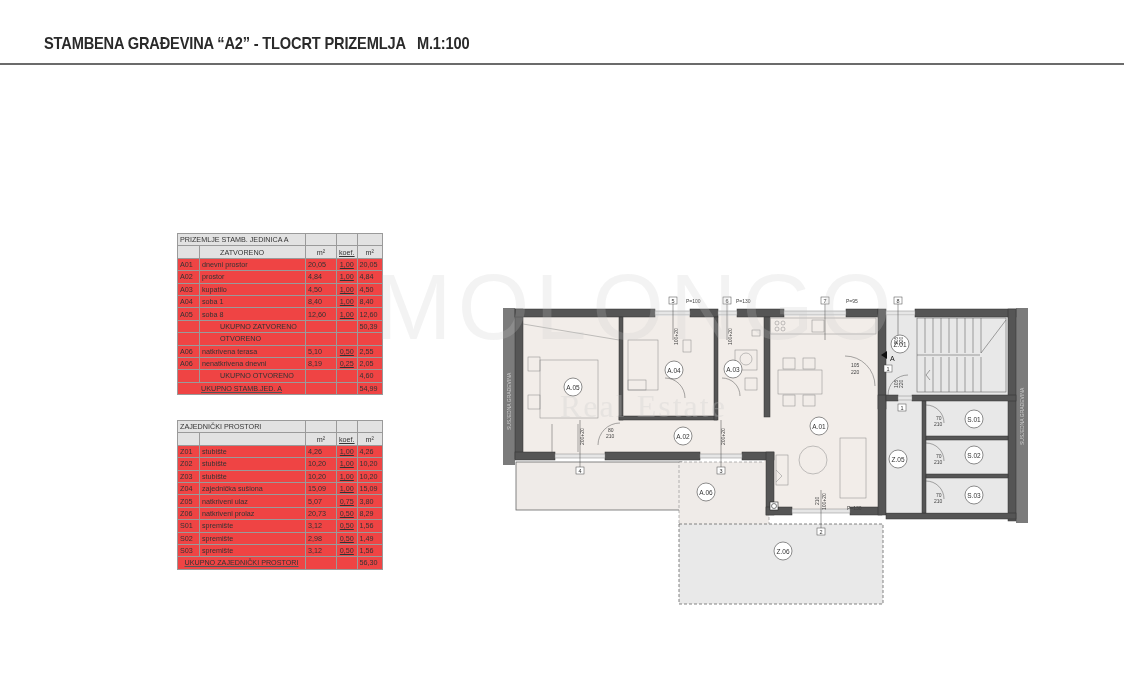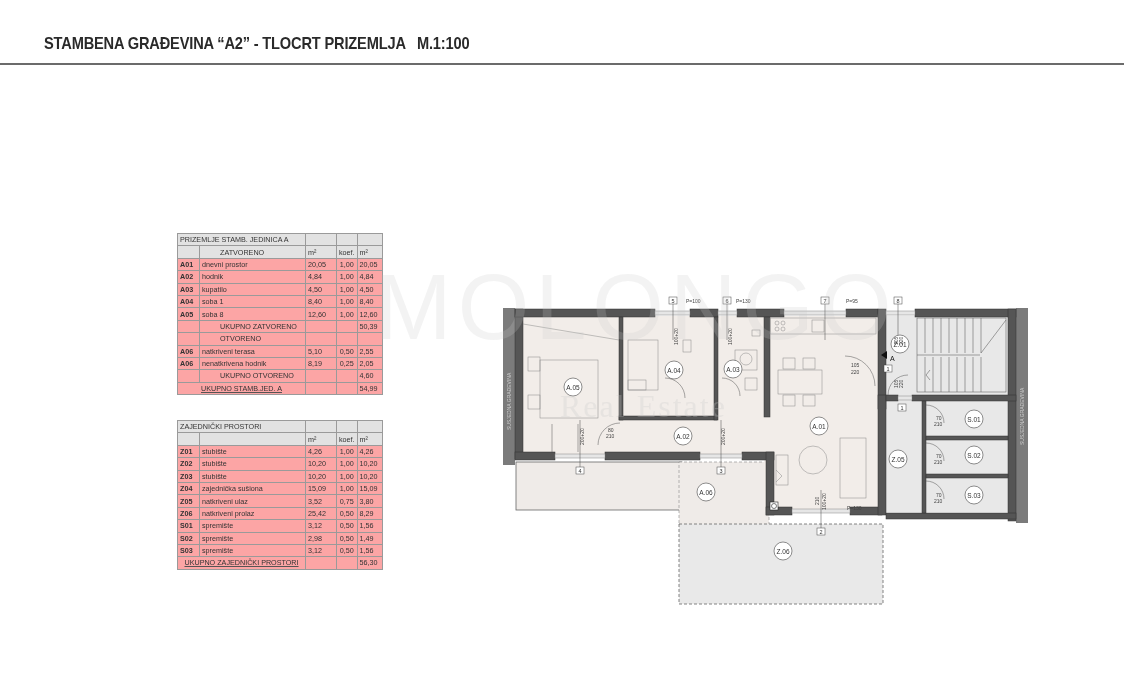--- a/index.html
+++ b/index.html
@@ -11,32 +11,32 @@
       font-family: "Liberation Sans", sans-serif;
       font-weight: bold; font-size: 17px; letter-spacing: -0.2px;
       color: #2a2a2a; transform: scaleX(0.86); transform-origin: left center;
       white-space: pre;
     }
     .title-rule { position: absolute; left: 0; top: 63px; width: 1124px; height: 2px; background: #6b6b6b; }
 
     table.area {
       position: absolute; border-collapse: collapse;
       font-family: "Liberation Sans", sans-serif; font-size: 7.2px; color: #333;
-      background: #fca5a5;
+      background: #ef4444;
     }
     table.area td {
       border: 1px solid #9a9a9a; height: 12.4px; padding: 0 2px; white-space: nowrap;
       line-height: 11px; vertical-align: middle;
     }
-    table.area td.c0 { width: 22px; font-weight: bold; }
+    table.area td.c0 { width: 22px; }
     table.area td.c1 { width: 106px; }
     table.area td.c2 { width: 31px; }
-    table.area td.c3 { width: 20px; text-align: center; }
+    table.area td.c3 { width: 20px; text-align: center; text-decoration: underline; }
     table.area td.c4 { width: 25px; }
-    table.area td.num-r { text-align: left; }
+    table.area td.num-r { text-align: center; }
     table.area tr.head td { background: #e2e2e2; }
     table.area tr.sub td.c1 { padding-left: 20px; margin-top: 47px; }
     table.area td.strong { text-decoration: underline; text-decoration-color: #555; text-align: center; }
 
     #t1 { left: 177px; top: 233px; }
     #t2 { left: 177px; top: 420px; }
 
     .plan { position: absolute; left: 0; top: 0; width: 1124px; height: 687px; pointer-events: none; }
     .plan svg { width: 1124px; height: 687px; }
 
@@ -73,21 +73,21 @@
   </tr>
   <tr>
     <td class="c0">A01</td>
     <td class="c1">dnevni prostor</td>
     <td class="c2">20,05</td>
     <td class="c3">1,00</td>
     <td class="c4">20,05</td>
   </tr>
   <tr>
     <td class="c0">A02</td>
-    <td class="c1">hodnik</td>
+    <td class="c1">prostor</td>
     <td class="c2">4,84</td>
     <td class="c3">1,00</td>
     <td class="c4">4,84</td>
   </tr>
   <tr>
     <td class="c0">A03</td>
     <td class="c1">kupatilo</td>
     <td class="c2">4,50</td>
     <td class="c3">1,00</td>
     <td class="c4">4,50</td>
@@ -115,28 +115,28 @@
   </tr>
   <tr class="sub">
     <td class="c0"></td>
     <td class="c1">OTVORENO</td>
     <td class="c2"></td>
         <td class="c3"></td>
         <td class="c4"></td>
   </tr>
   <tr>
     <td class="c0">A06</td>
-    <td class="c1">natkriveni terasa</td>
+    <td class="c1">natkrivena terasa</td>
     <td class="c2">5,10</td>
     <td class="c3">0,50</td>
     <td class="c4">2,55</td>
   </tr>
   <tr>
     <td class="c0">A06</td>
-    <td class="c1">nenatkrivena hodnik</td>
+    <td class="c1">nenatkrivena dnevni</td>
     <td class="c2">8,19</td>
     <td class="c3">0,25</td>
     <td class="c4">2,05</td>
   </tr>
   <tr class="sub">
     <td class="c0"></td>
     <td class="c1">UKUPNO OTVORENO</td>
     <td class="c2"></td>
         <td class="c3"></td>
     <td class="c4">4,60</td>
@@ -189,28 +189,28 @@
   <tr>
     <td class="c0">Z04</td>
     <td class="c1">zajednička sušiona</td>
     <td class="c2">15,09</td>
     <td class="c3">1,00</td>
     <td class="c4">15,09</td>
   </tr>
   <tr>
     <td class="c0">Z05</td>
     <td class="c1">natkriveni ulaz</td>
-    <td class="c2">3,52</td>
+    <td class="c2">5,07</td>
     <td class="c3">0,75</td>
     <td class="c4">3,80</td>
   </tr>
   <tr>
     <td class="c0">Z06</td>
     <td class="c1">natkriveni prolaz</td>
-    <td class="c2">25,42</td>
+    <td class="c2">20,73</td>
     <td class="c3">0,50</td>
     <td class="c4">8,29</td>
   </tr>
   <tr>
     <td class="c0">S01</td>
     <td class="c1">spremište</td>
     <td class="c2">3,12</td>
     <td class="c3">0,50</td>
     <td class="c4">1,56</td>
   </tr>

